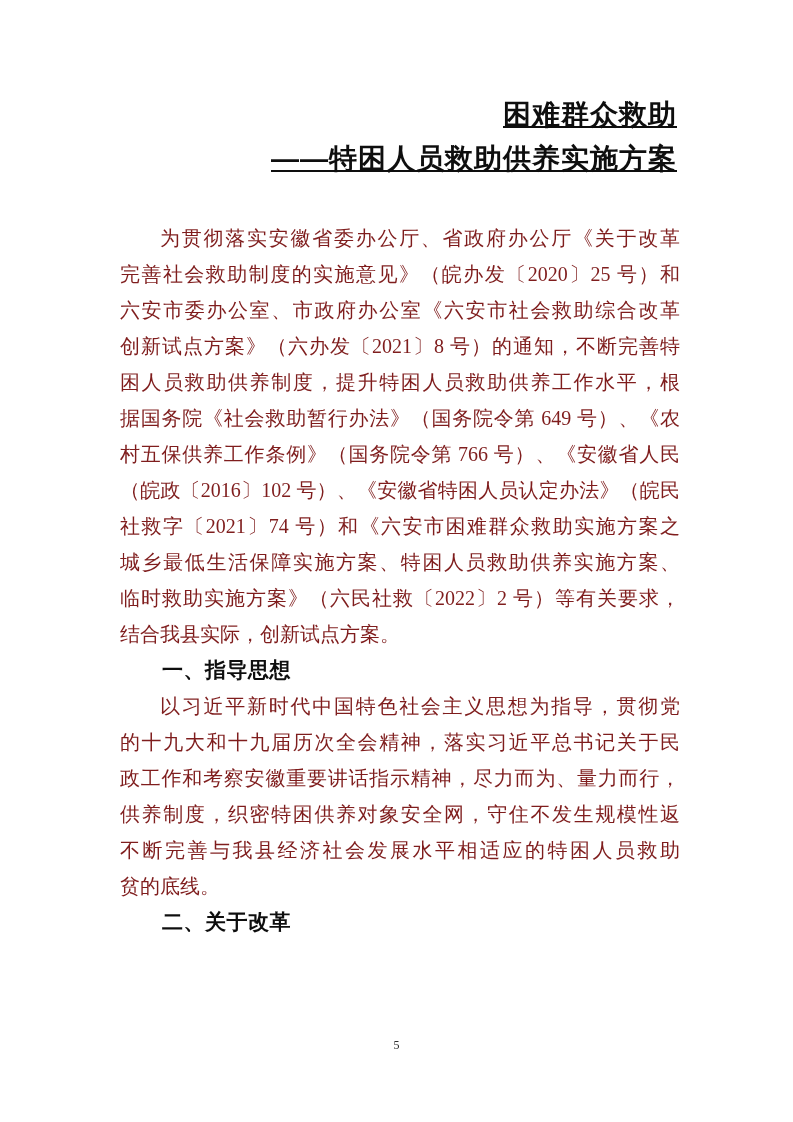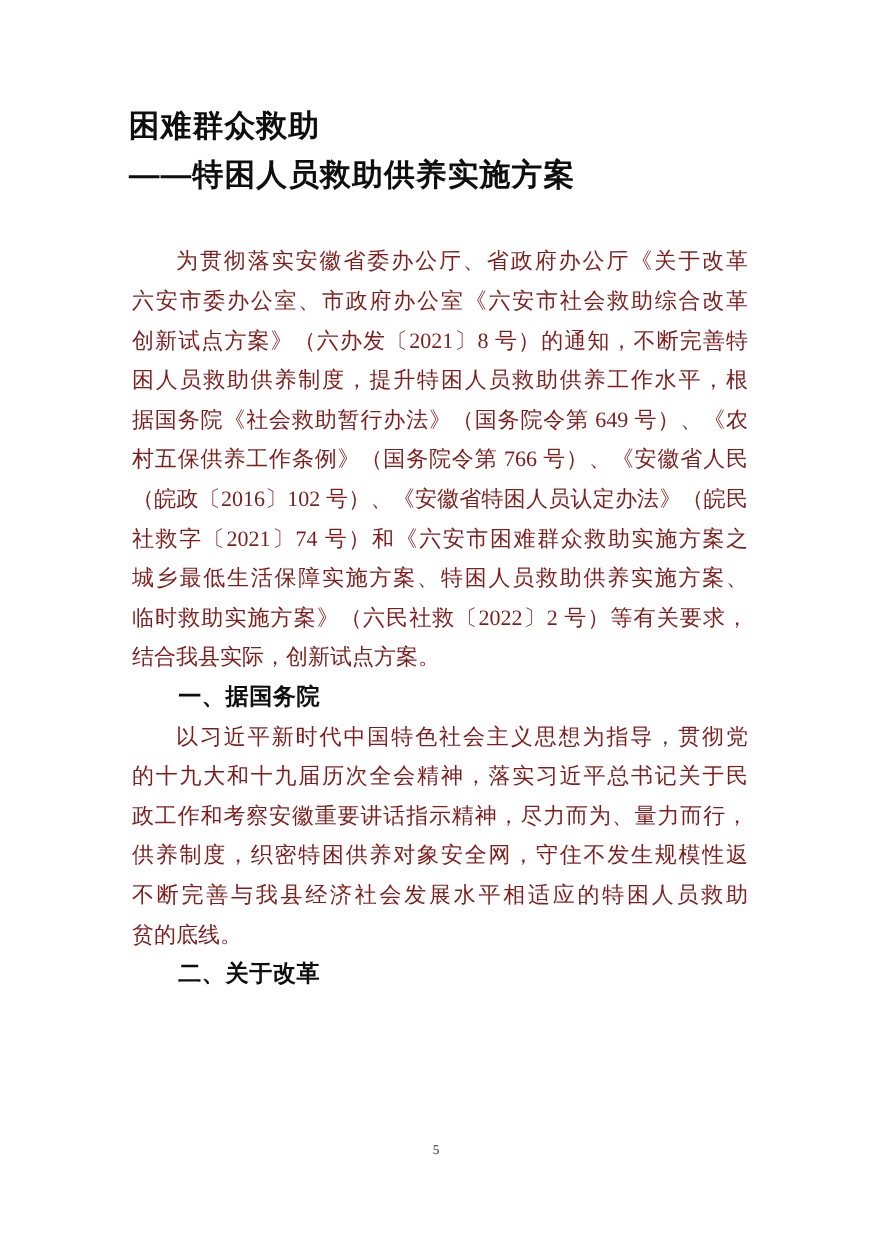--- a/index.html
+++ b/index.html
@@ -14,27 +14,28 @@
     background: #ffffff;
     overflow: hidden;
     color: #141414;
     font-family: "Liberation Serif", "DejaVu Serif", serif;
   }
   .doc-title {
     position: absolute;
     top: 93px;
     left: 117px;
     width: 560px;
-    text-align: left;
+    text-align: right;
     font-family: "Liberation Sans", "DejaVu Sans", sans-serif;
     font-weight: bold;
     font-size: 28px;
     line-height: 44px;
     color: #0e0e0e;
     letter-spacing: 1px;
+    text-decoration: underline;
   }
   .doc-title .title-line {
     height: 44px;
     white-space: nowrap;
   }
   .content {
     position: absolute;
     top: 220px;
     left: 120px;
     width: 560px;
@@ -83,31 +84,32 @@
 
 <div class="page">
 
   <div class="doc-title">
     <div class="title-line">困难群众救助</div>
     <div class="title-line">——特困人员救助供养实施方案</div>
   </div>
 
   <div class="content" id="doc-content">
       <div class="line full first-line">为贯彻落实安徽省委办公厅、省政府办公厅《关于改革</div>
+      <div class="line full">完善社会救助制度的实施意见》（皖办发〔2020〕25 号）和</div>
       <div class="line full">六安市委办公室、市政府办公室《六安市社会救助综合改革</div>
       <div class="line full">创新试点方案》（六办发〔2021〕8 号）的通知，不断完善特</div>
       <div class="line full">困人员救助供养制度，提升特困人员救助供养工作水平，根</div>
       <div class="line full">据国务院《社会救助暂行办法》（国务院令第 649 号）、《农</div>
       <div class="line full">村五保供养工作条例》（国务院令第 766 号）、《安徽省人民</div>
       <div class="line full">（皖政〔2016〕102 号）、《安徽省特困人员认定办法》（皖民</div>
       <div class="line full">社救字〔2021〕74 号）和《六安市困难群众救助实施方案之</div>
       <div class="line full">城乡最低生活保障实施方案、特困人员救助供养实施方案、</div>
       <div class="line full">临时救助实施方案》（六民社救〔2022〕2 号）等有关要求，</div>
       <div class="line last">结合我县实际，创新试点方案。</div>
-      <div class="heading-line">一、据国务院</div>
+      <div class="heading-line">一、指导思想</div>
       <div class="line full first-line">以习近平新时代中国特色社会主义思想为指导，贯彻党</div>
       <div class="line full">的十九大和十九届历次全会精神，落实习近平总书记关于民</div>
       <div class="line full">政工作和考察安徽重要讲话指示精神，尽力而为、量力而行，</div>
       <div class="line full">供养制度，织密特困供养对象安全网，守住不发生规模性返</div>
       <div class="line full">不断完善与我县经济社会发展水平相适应的特困人员救助</div>
       <div class="line last">贫的底线。</div>
       <div class="heading-line">二、关于改革</div>
     </div>
 
   <div class="footer">

